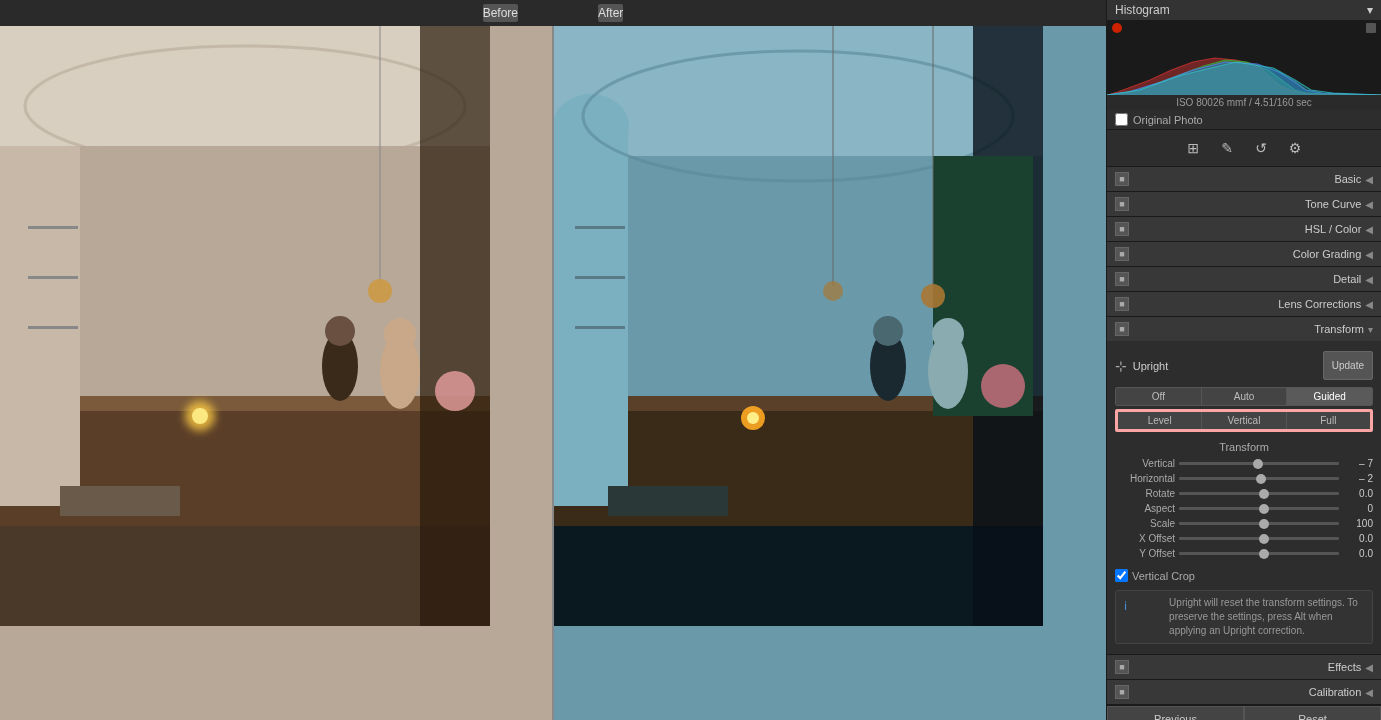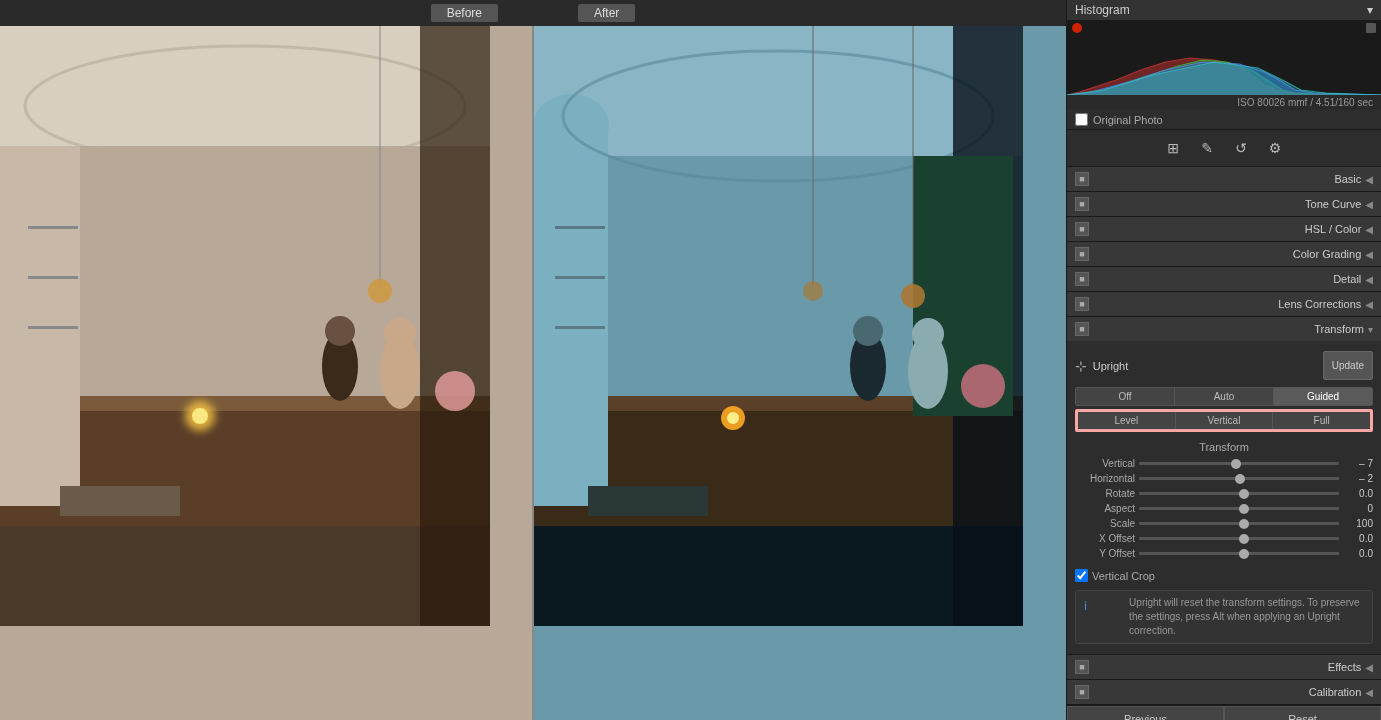--- a/index.html
+++ b/index.html
@@ -27,21 +27,21 @@
       display: flex;
       justify-content: center;
       background: #2a2a2a;
       padding: 4px 0;
       gap: 80px;
     }
 
     .photo-label {
       background: #555;
       color: #ddd;
-      padding: 2px 16px;
+      padding: 2px 0;
       font-size: 12px;
       border-radius: 2px;
     }
 
     #photos-container {
       flex: 1;
       display: flex;
       position: relative;
       overflow: hidden;
     }
@@ -85,21 +85,21 @@
       position: absolute;
       top: 0;
       bottom: 0;
       left: 50%;
       transform: translateX(-50%);
       z-index: 10;
     }
 
     
     #right-panel {
-      width: 315px;
+      width: 275px;
       background: #2d2d2d;
       display: flex;
       flex-direction: column;
       border-left: 1px solid #1a1a1a;
       overflow-y: auto;
       overflow-x: hidden;
     }
 
     #right-panel::-webkit-scrollbar {
       width: 6px;
@@ -147,21 +147,21 @@
       top: 3px;
       left: 5px;
       width: 10px;
       height: 10px;
       background: #cc2200;
       border-radius: 50%;
     }
 
     #histogram-meta {
       display: flex;
-      justify-content: flex-end;
+      justify-content: center;
       padding: 2px 8px;
       font-size: 10px;
       color: #999;
       background: #2a2a2a;
     }
 
     #original-photo-row {
       display: flex;
       align-items: center;
       padding: 3px 8px;

